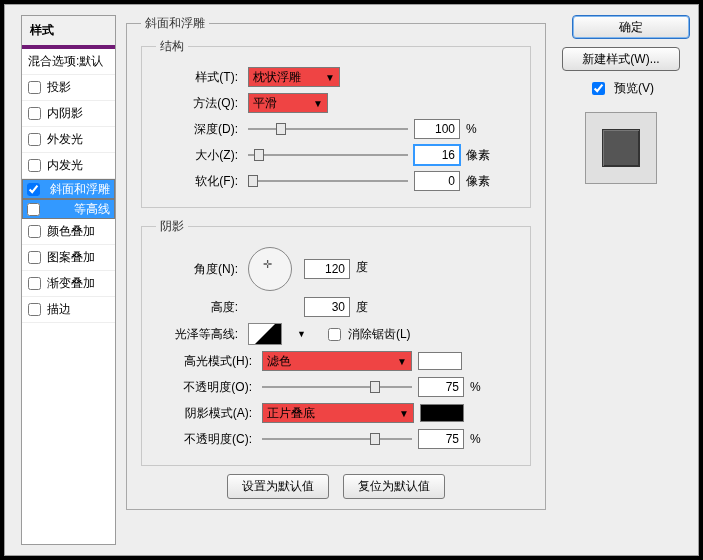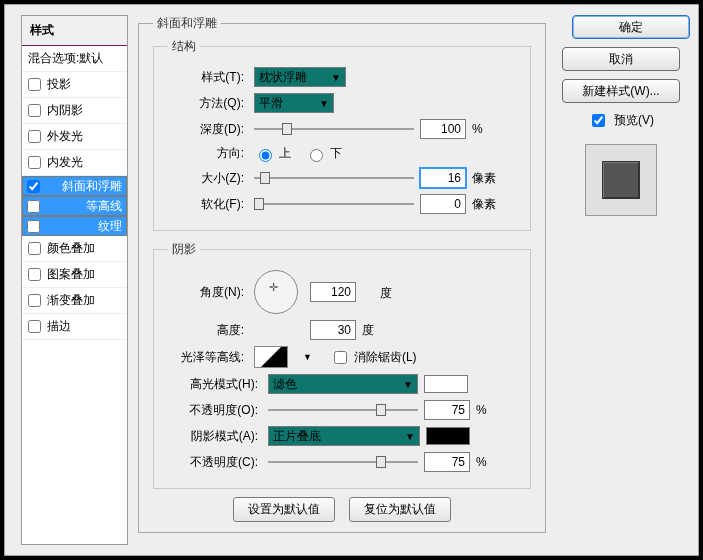--- a/index.html
+++ b/index.html
@@ -1,32 +1,32 @@
 <!DOCTYPE html>
 <html><head>
 <meta charset="utf-8">
 <style>
   * { box-sizing:border-box; font-family:"Microsoft YaHei","SimSun",Arial,sans-serif; font-size:12px; }
   body { margin:0; background:#e8e8e8; }
   .shell { width:703px; height:560px; background:#000; padding:4px; }
   .window { width:100%; height:100%; background:#eeeeee; border:1px solid #a0a0a0; position:relative; padding:10px 12px 10px 16px; }
   .cols { display:flex; gap:10px; height:100%; }
   .sidebar { width:140px; border:1px solid #9b9b9b; background:#fff; }
-  .sb-head { background:#f0f0f0; border-bottom:1px solid #701a75; padding:6px 8px; font-weight:bold; }
+  .sb-head { background:#f0f0f0; border-bottom:4px solid #701a75; padding:6px 8px; font-weight:bold; }
   .sb-row { display:flex; align-items:center; gap:6px; padding:4px 6px; border-bottom:1px solid #eee; cursor:default; }
   .sb-row.sel { background:#3399ff; color:#fff; }
   .sb-sub { padding-left:22px; }
   .sb-row input[type=checkbox] { margin:0; width:13px; height:13px; }
   .center { flex:1; display:flex; flex-direction:column; gap:10px; }
   fieldset { border:1px solid #a8a8a8; padding:6px 14px 10px 14px; margin:0; background:#eeeeee; position:relative; }
   fieldset.inner { border:1px solid #c8c8c8; }
   legend { padding:0 4px; color:#333; }
-  .formrow { display:flex; align-items:center; margin:6px 10px; gap:6px; }
+  .formrow { display:flex; align-items:center; margin:6px 16px; gap:6px; }
   .lbl { width:70px; text-align:right; padding-right:4px; }
-  .sel { border:1px solid #7a7a7a; background:#0f766e; height:20px; padding:0 4px; display:flex; align-items:center; justify-content:space-between; cursor:default; }
+  .sel { border:1px solid #7a7a7a; background:#ef4444; height:20px; padding:0 4px; display:flex; align-items:center; justify-content:space-between; cursor:default; }
   .sel .tri { margin-left:6px; font-size:10px; }
   .slider { position:relative; height:16px; background:transparent; }
   .slider .track { position:absolute; left:0; right:0; top:7px; height:2px; background:#a0a0a0; }
   .slider .thumb { position:absolute; top:2px; width:10px; height:12px; background:#e8e8e8; border:1px solid #666; }
   .numbox { width:46px; height:20px; border:1px solid #7a7a7a; background:#fff; text-align:right; padding:2px 4px; }
   .numbox.hl { border:1px solid #3399ff; box-shadow:0 0 0 1px #3399ff; }
   .unit { width:30px; }
   .radio-lbl { display:flex; align-items:center; gap:4px; }
   .angle { width:44px; height:44px; border:1px solid #888; border-radius:50%; position:relative; background:#f4f4f4; }
   .angle .cross { position:absolute; left:14px; top:10px; font-size:11px; color:#555; }
@@ -72,24 +72,20 @@
               <span>内发光</span>
             </div>
             <div class="sb-row sel">
               <input type="checkbox" checked="" style="">
               <span>斜面和浮雕</span>
             </div>
             <div class="sb-row sel sb-sub">
               <input type="checkbox" style="">
               <span>等高线</span>
             </div>
-            <div class="sb-row sel sb-sub">
-              <input type="checkbox" style="">
-              <span>纹理</span>
-            </div>
             <div class="sb-row">
               <input type="checkbox" style="">
               <span>颜色叠加</span>
             </div>
             <div class="sb-row">
               <input type="checkbox" style="">
               <span>图案叠加</span>
             </div>
             <div class="sb-row">
               <input type="checkbox" style="">
@@ -128,31 +124,20 @@
         <div class="formrow">
           <span class="lbl">深度(D):</span>
           <div class="slider" style="width:160px">
             <div class="track"></div>
                   <div class="thumb" style="left:28px"></div>
           </div>
           <input class="numbox" value="100" style="">
           <span class="unit">%</span>
         </div>
 
-        <div class="formrow">
-          <span class="lbl">方向:</span>
-          <label class="radio-lbl">
-            <input type="radio" name="dir" checked="" style="">
-                  <span>上</span>
-          </label>
-          <label class="radio-lbl" style="margin-left:8px">
-            <input type="radio" name="dir" style="">
-                  <span>下</span>
-          </label>
-        </div>
 
         <div class="formrow">
           <span class="lbl">大小(Z):</span>
           <div class="slider" style="width:160px">
             <div class="track"></div>
                   <div class="thumb" style="left:6px"></div>
           </div>
           <input class="numbox hl" value="16" style="">
           <span class="unit">像素</span>
         </div>
@@ -170,21 +155,21 @@
 
       <fieldset class="inner" style="margin-top:10px">
         <legend>阴影</legend>
 
         <div class="formrow">
           <span class="lbl">角度(N):</span>
           <div class="angle">
                   <span class="cross">✛</span>
                 </div>
           <div style="display:flex;flex-direction:column;gap:4px;margin-left:6px">
-            <div style="display:flex;align-items:flex-end;gap:24px">
+            <div style="display:flex;align-items:flex-start;gap:6px">
               <input class="numbox" value="120" style="">
               <span>度</span>
             </div>
           </div>
         </div>
 
         <div class="formrow">
           <span class="lbl">高度:</span>
           <span style="width:50px"></span>
           <input class="numbox" value="30" style="">
@@ -243,21 +228,20 @@
 
       <div class="btnrow">
         <div class="pbtn">设置为默认值</div>
         <div class="pbtn">复位为默认值</div>
       </div>
     </fieldset>
   </div>
 
   <div class="right">
     <div class="rbtn primary">确定</div>
-    <div class="rbtn">取消</div>
     <div class="rbtn">新建样式(W)...</div>
     <label class="preview-wrap">
       <input type="checkbox" checked="" style="">
             <span>预览(V)</span>
     </label>
     <div class="preview-box">
       <div class="preview-inner"></div>
     </div>
   </div>
 

